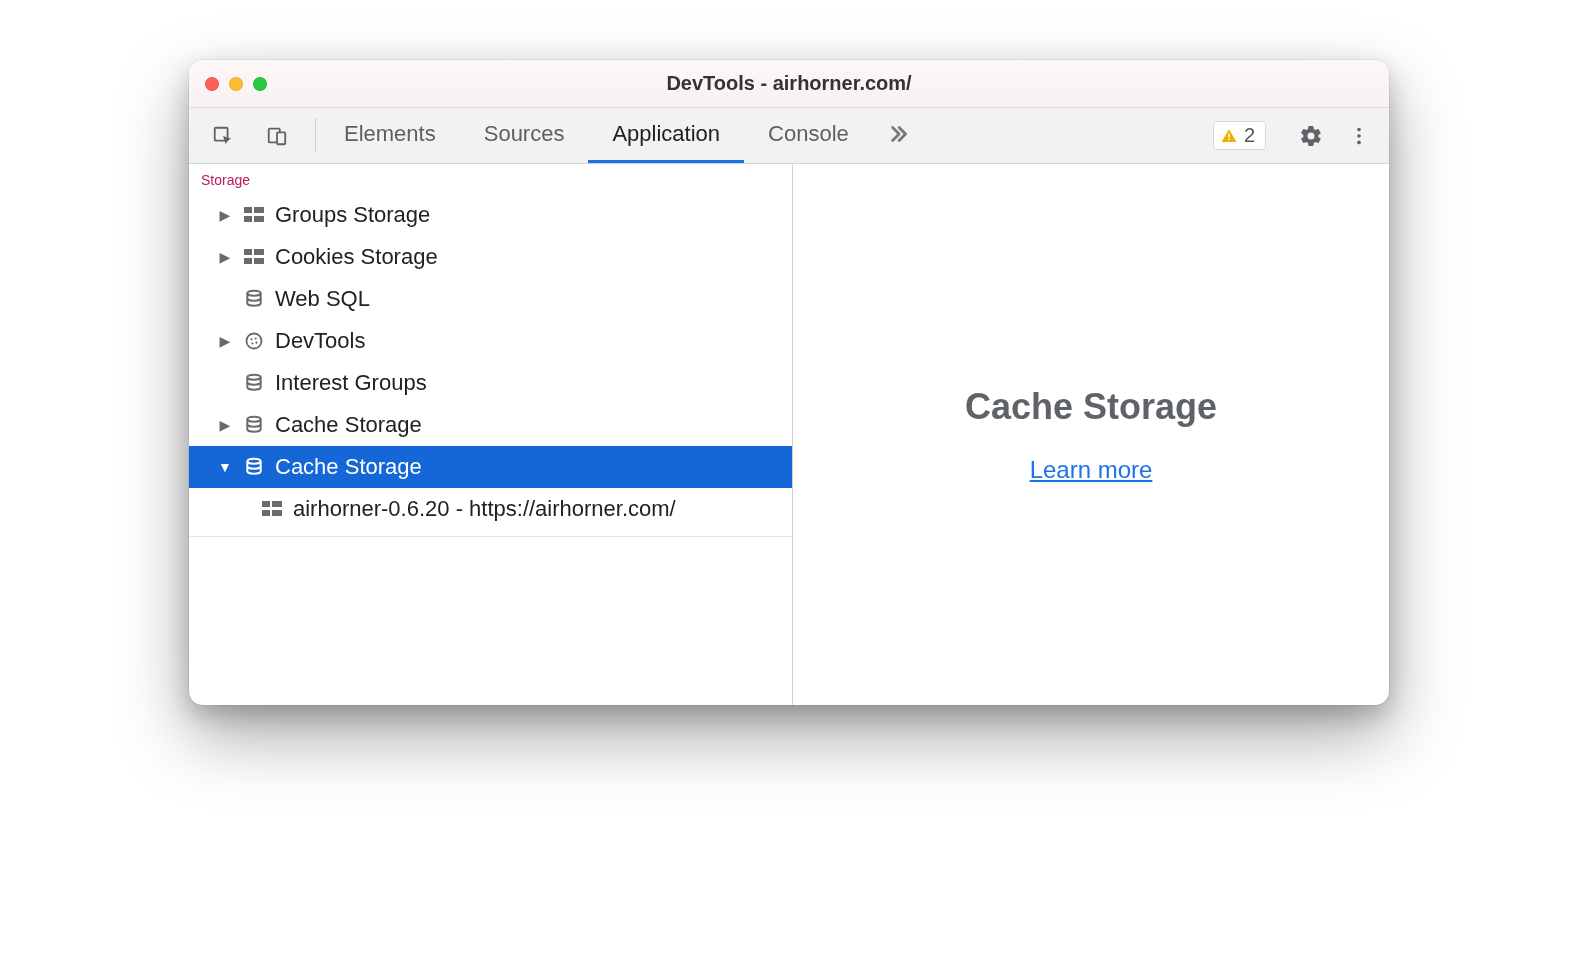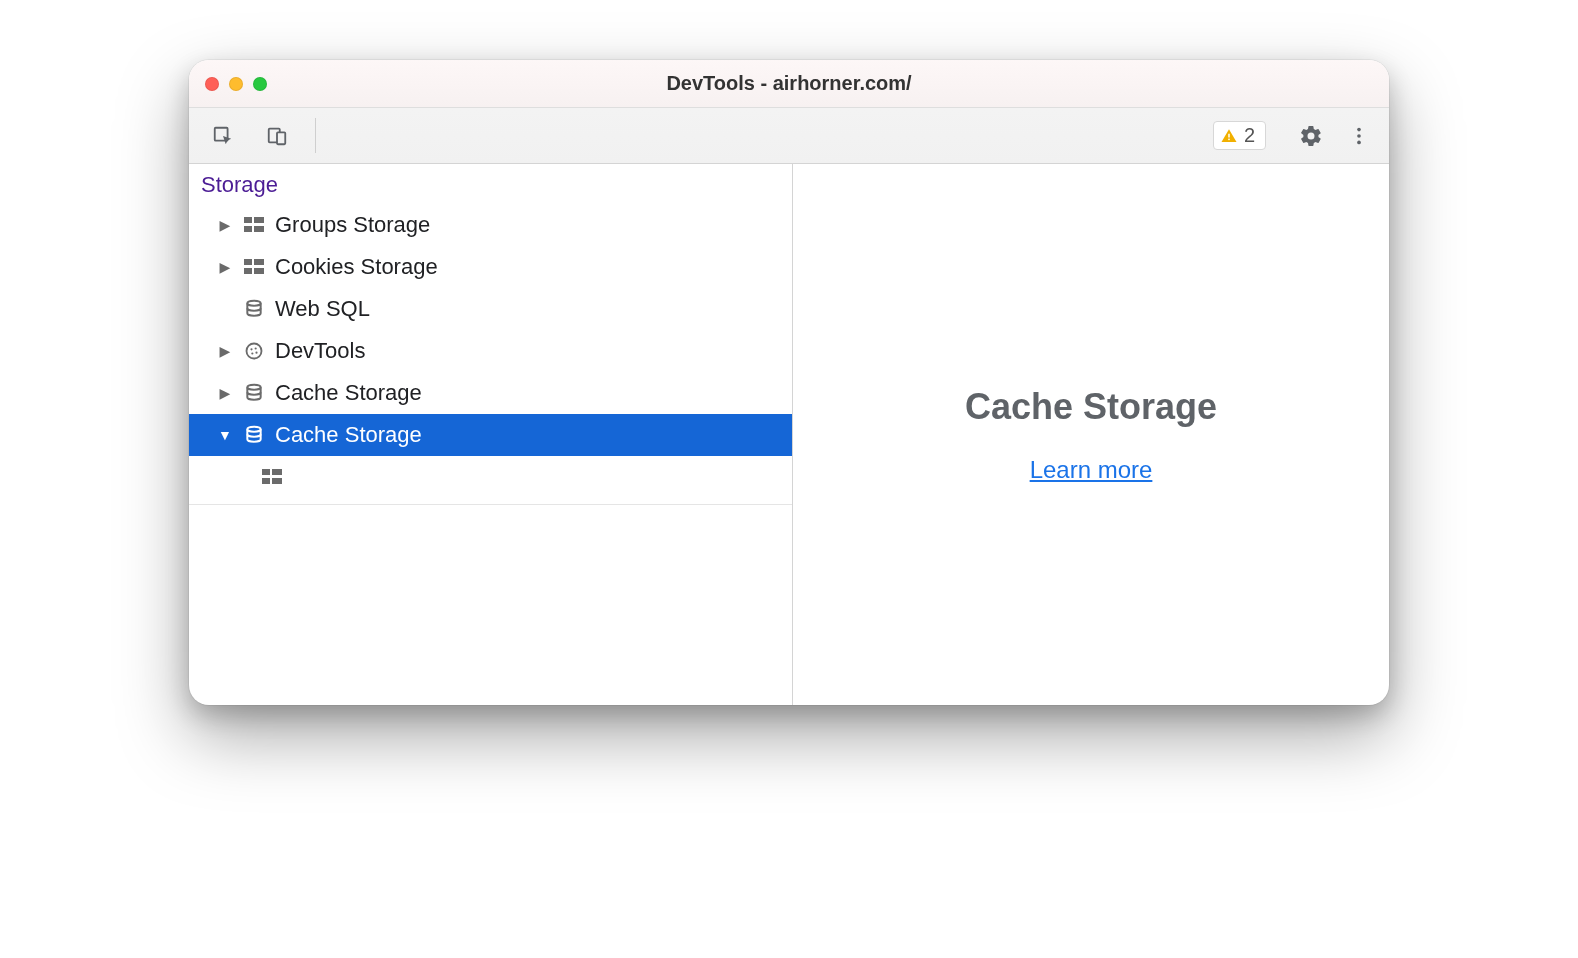--- a/index.html
+++ b/index.html
@@ -17,21 +17,21 @@
     padding: 60px 80px;
     display: flex;
     align-items: flex-start;
     justify-content: center;
   }
 
   .window {
     width: 1200px;
     height: 645px;
     background: #ffffff;
-    border-radius: 20px;
+    border-radius: 14px;
     box-shadow:
       0 30px 70px rgba(0,0,0,0.35),
       0 10px 25px rgba(0,0,0,0.20),
       0 0 0 1px rgba(0,0,0,0.05);
     display: flex;
     flex-direction: column;
     overflow: hidden;
   }
 
   
@@ -84,21 +84,21 @@
 
   
   .split { flex:1; display:flex; min-height:0; }
   .sidebar {
     width: 604px; flex:0 0 604px;
     border-right: 1px solid #d4d4d4;
     display:flex; flex-direction:column;
     font-size: 22px; color:#202124;
     overflow:hidden;
   }
-  .section-title { padding: 8px 12px 6px 12px; font-size:22px; color:#4c1d95; }
+  .section-title { padding: 8px 12px 6px 12px; font-size:14px; color:#be185d; }
   .tree { padding-bottom:6px; border-bottom:1px solid #e5e5e5; }
   .tree-row {
     display:flex; align-items:center;
     height: 42px;
     padding-left: 28px;
     gap: 10px;
     white-space: nowrap;
   }
   .tree-row .arrow {
     width: 16px; display:flex; align-items:center; justify-content:center;
@@ -146,20 +146,42 @@
         </span>
         <span class="icon-btn">
           <svg width="22" height="22" viewBox="0 0 24 24" fill="none" stroke="#5f6368" stroke-width="2">
             <rect x="3" y="4" width="12" height="15" rx="1"></rect>
             <rect x="12" y="8" width="9" height="13" rx="1" fill="#f1f1f1"></rect>
           </svg>
         </span>
       </div>
       <div class="tb-sep"></div>
 
+      <div class="tabs">
+        <div class="tab">
+          <span>Elements</span>
+        </div>
+        <div class="tab">
+          <span>Sources</span>
+        </div>
+        <div class="tab active">
+          <span>Application</span>
+        </div>
+        <div class="tab">
+          <span>Console</span>
+        </div>
+        <div class="tab" style="padding:0 12px">
+          <span>
+            <svg width="26" height="26" viewBox="0 0 24 24" fill="none" stroke="#777" stroke-width="2.5" stroke-linecap="round" stroke-linejoin="round">
+              <polyline points="7 6 13 12 7 18"></polyline>
+                <polyline points="13 6 19 12 13 18"></polyline>
+            </svg>
+          </span>
+        </div>
+      </div>
 
       <div class="tb-right">
         <div class="warn-badge">
           <span>
             <svg width="18" height="18" viewBox="0 0 24 24">
               <path d="M12 3 L22 20 H2 Z" fill="#f1b000"></path>
               <rect x="11" y="9" width="2" height="5" fill="#fff"></rect>
               <rect x="11" y="15.5" width="2" height="2" fill="#fff"></rect>
             </svg>
           </span>
@@ -233,20 +255,31 @@
       <circle cx="12" cy="12" r="9"></circle>
       <circle cx="9" cy="10" r="1.3" fill="#6b6b6b" stroke="none"></circle>
       <circle cx="14" cy="9" r="1.3" fill="#6b6b6b" stroke="none"></circle>
       <circle cx="10" cy="15" r="1.3" fill="#6b6b6b" stroke="none"></circle>
       <circle cx="15" cy="14" r="1.3" fill="#6b6b6b" stroke="none"></circle>
     </svg>
               </span>
               <span class="lbl">DevTools</span>
             </div>
             <div class="tree-row">
+              <span class="arrow"></span>
+              <span class="icon-slot">
+                <svg width="20" height="20" viewBox="0 0 24 24" fill="none" stroke="#6b6b6b" stroke-width="2.4">
+      <ellipse cx="12" cy="5" rx="8" ry="3"></ellipse>
+      <path d="M4 5v6c0 1.7 3.6 3 8 3s8-1.3 8-3V5"></path>
+      <path d="M4 11v6c0 1.7 3.6 3 8 3s8-1.3 8-3v-6"></path>
+    </svg>
+              </span>
+              <span class="lbl">Interest Groups</span>
+            </div>
+            <div class="tree-row">
               <span class="arrow">▶</span>
               <span class="icon-slot">
                 <svg width="20" height="20" viewBox="0 0 24 24" fill="none" stroke="#6b6b6b" stroke-width="2.4">
       <ellipse cx="12" cy="5" rx="8" ry="3"></ellipse>
       <path d="M4 5v6c0 1.7 3.6 3 8 3s8-1.3 8-3V5"></path>
       <path d="M4 11v6c0 1.7 3.6 3 8 3s8-1.3 8-3v-6"></path>
     </svg>
               </span>
               <span class="lbl">Cache Storage</span>
             </div>
@@ -263,20 +296,21 @@
             </div>
             <div class="tree-row child">
               <span class="icon-slot">
                 <svg width="20" height="16" viewBox="0 0 20 16">
       <rect x="0" y="0" width="8" height="6" fill="#6b6b6b"></rect>
       <rect x="10" y="0" width="10" height="6" fill="#6b6b6b"></rect>
       <rect x="0" y="9" width="8" height="6" fill="#6b6b6b"></rect>
       <rect x="10" y="9" width="10" height="6" fill="#6b6b6b"></rect>
     </svg>
               </span>
+              <span class="lbl">airhorner-0.6.20 - https://airhorner.com/</span>
             </div>
           </div>
       </div>
 
       <div class="content">
         <h1>Cache Storage</h1>
         <a href="#">Learn more</a>
       </div>
 
     </div>

